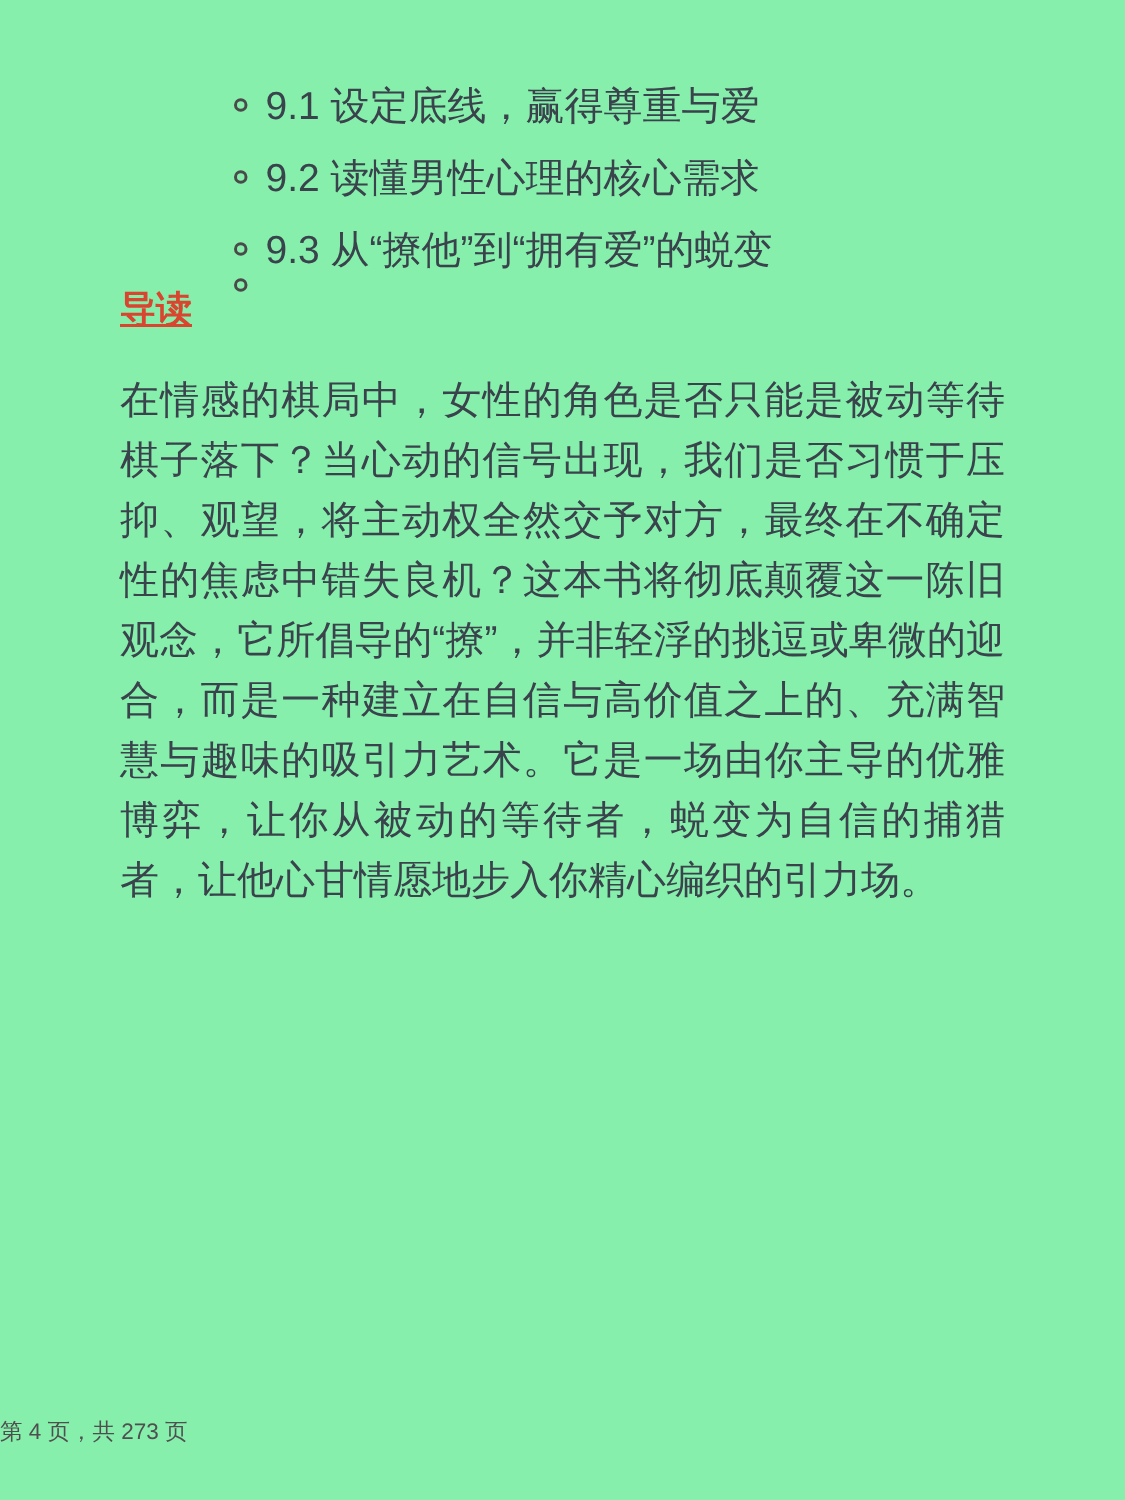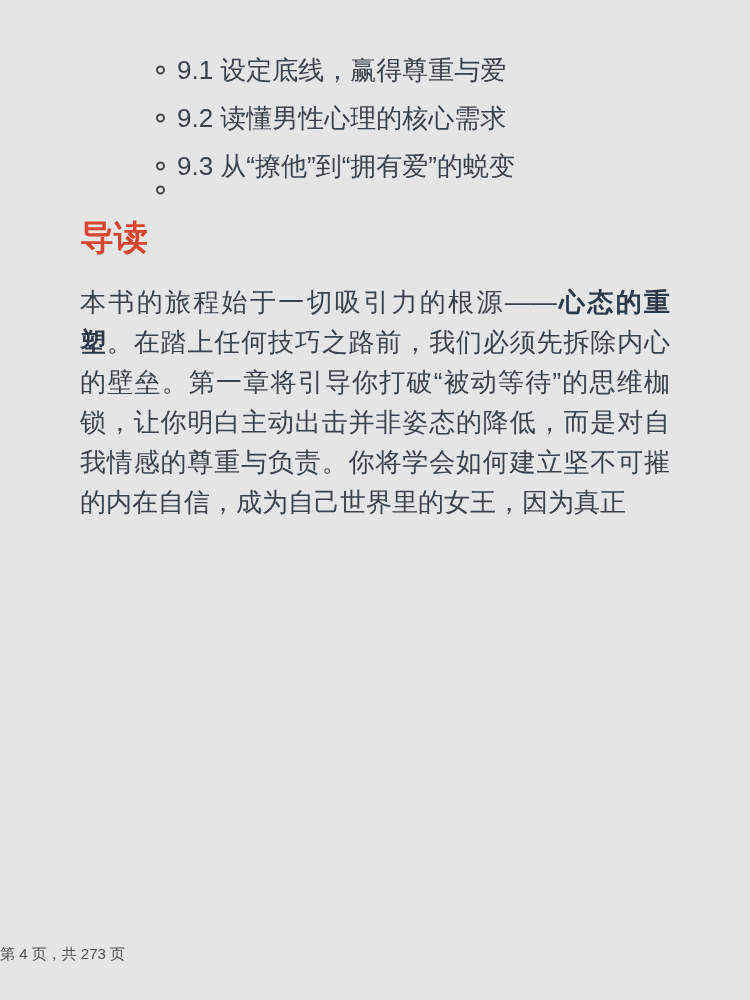--- a/index.html
+++ b/index.html
@@ -1,21 +1,21 @@
 <!DOCTYPE html>
 <html><head>
 <meta charset="utf-8">
 <style>
   html, body { margin: 0; padding: 0; background: #ffffff; }
   .page {
     position: relative;
     width: 750px;
     height: 1000px;
     overflow: hidden;
-    background: #e5e5e5;
+    background: #86efac;
     box-sizing: border-box;
     padding: 46px 80px 0 80px;
     font-family: "Liberation Sans", "DejaVu Sans", sans-serif;
   }
   ul.toc {
     list-style: none;
     margin: 0;
     padding: 0;
   }
   ul.toc li {
@@ -31,25 +31,26 @@
     top: 50%;
     transform: translateY(-50%);
     width: 9px;
     height: 9px;
     box-sizing: border-box;
     border: 2px solid #4a4a4a;
     border-radius: 50%;
     background: transparent;
   }
   h1.section-heading {
-    font-size: 34px;
+    font-size: 24px;
     line-height: 1.2;
     font-weight: 700;
     color: #d9452f;
-    margin: 27px 0 24px 0;
+    margin: 3px 0 24px 0;
+    text-decoration: underline;
   }
   p.body-para {
     font-size: 26px;
     line-height: 40px;
     color: #3a424c;
     text-align: justify;
     margin: 0 0 18px 0;
   }
   p.body-para .emph {
     font-weight: 700;
@@ -82,18 +83,18 @@
       <span class="bullet"></span>
       <span>9.3 从“撩他”到“拥有爱”的蜕变</span>
     </li>
     <li>
       <span class="bullet"></span>
     </li>
   </ul>
 
   <h1 class="section-heading">导读</h1>
 
+  <p class="body-para">在情感的棋局中，女性的角色是否只能是被动等待棋子落下？当心动的信号出现，我们是否习惯于压抑、观望，将主动权全然交予对方，最终在不确定性的焦虑中错失良机？这本书将彻底颠覆这一陈旧观念，它所倡导的“撩”，并非轻浮的挑逗或卑微的迎合，而是一种建立在自信与高价值之上的、充满智慧与趣味的吸引力艺术。它是一场由你主导的优雅博弈，让你从被动的等待者，蜕变为自信的捕猎者，让他心甘情愿地步入你精心编织的引力场。</p>
 
-  <p class="body-para"><span>本书的旅程始于一切吸引力的根源——</span><span class="emph">心态的重塑</span><span>。在踏上任何技巧之路前，我们必须先拆除内心的壁垒。第一章将引导你打破“被动等待”的思维枷锁，让你明白主动出击并非姿态的降低，而是对自我情感的尊重与负责。你将学会如何建立坚不可摧的内在自信，成为自己世界里的女王，因为真正</span></p>
 
   <div class="page-footer">第 4 页，共 273 页</div>
 
 </div>
 
 </body></html>

